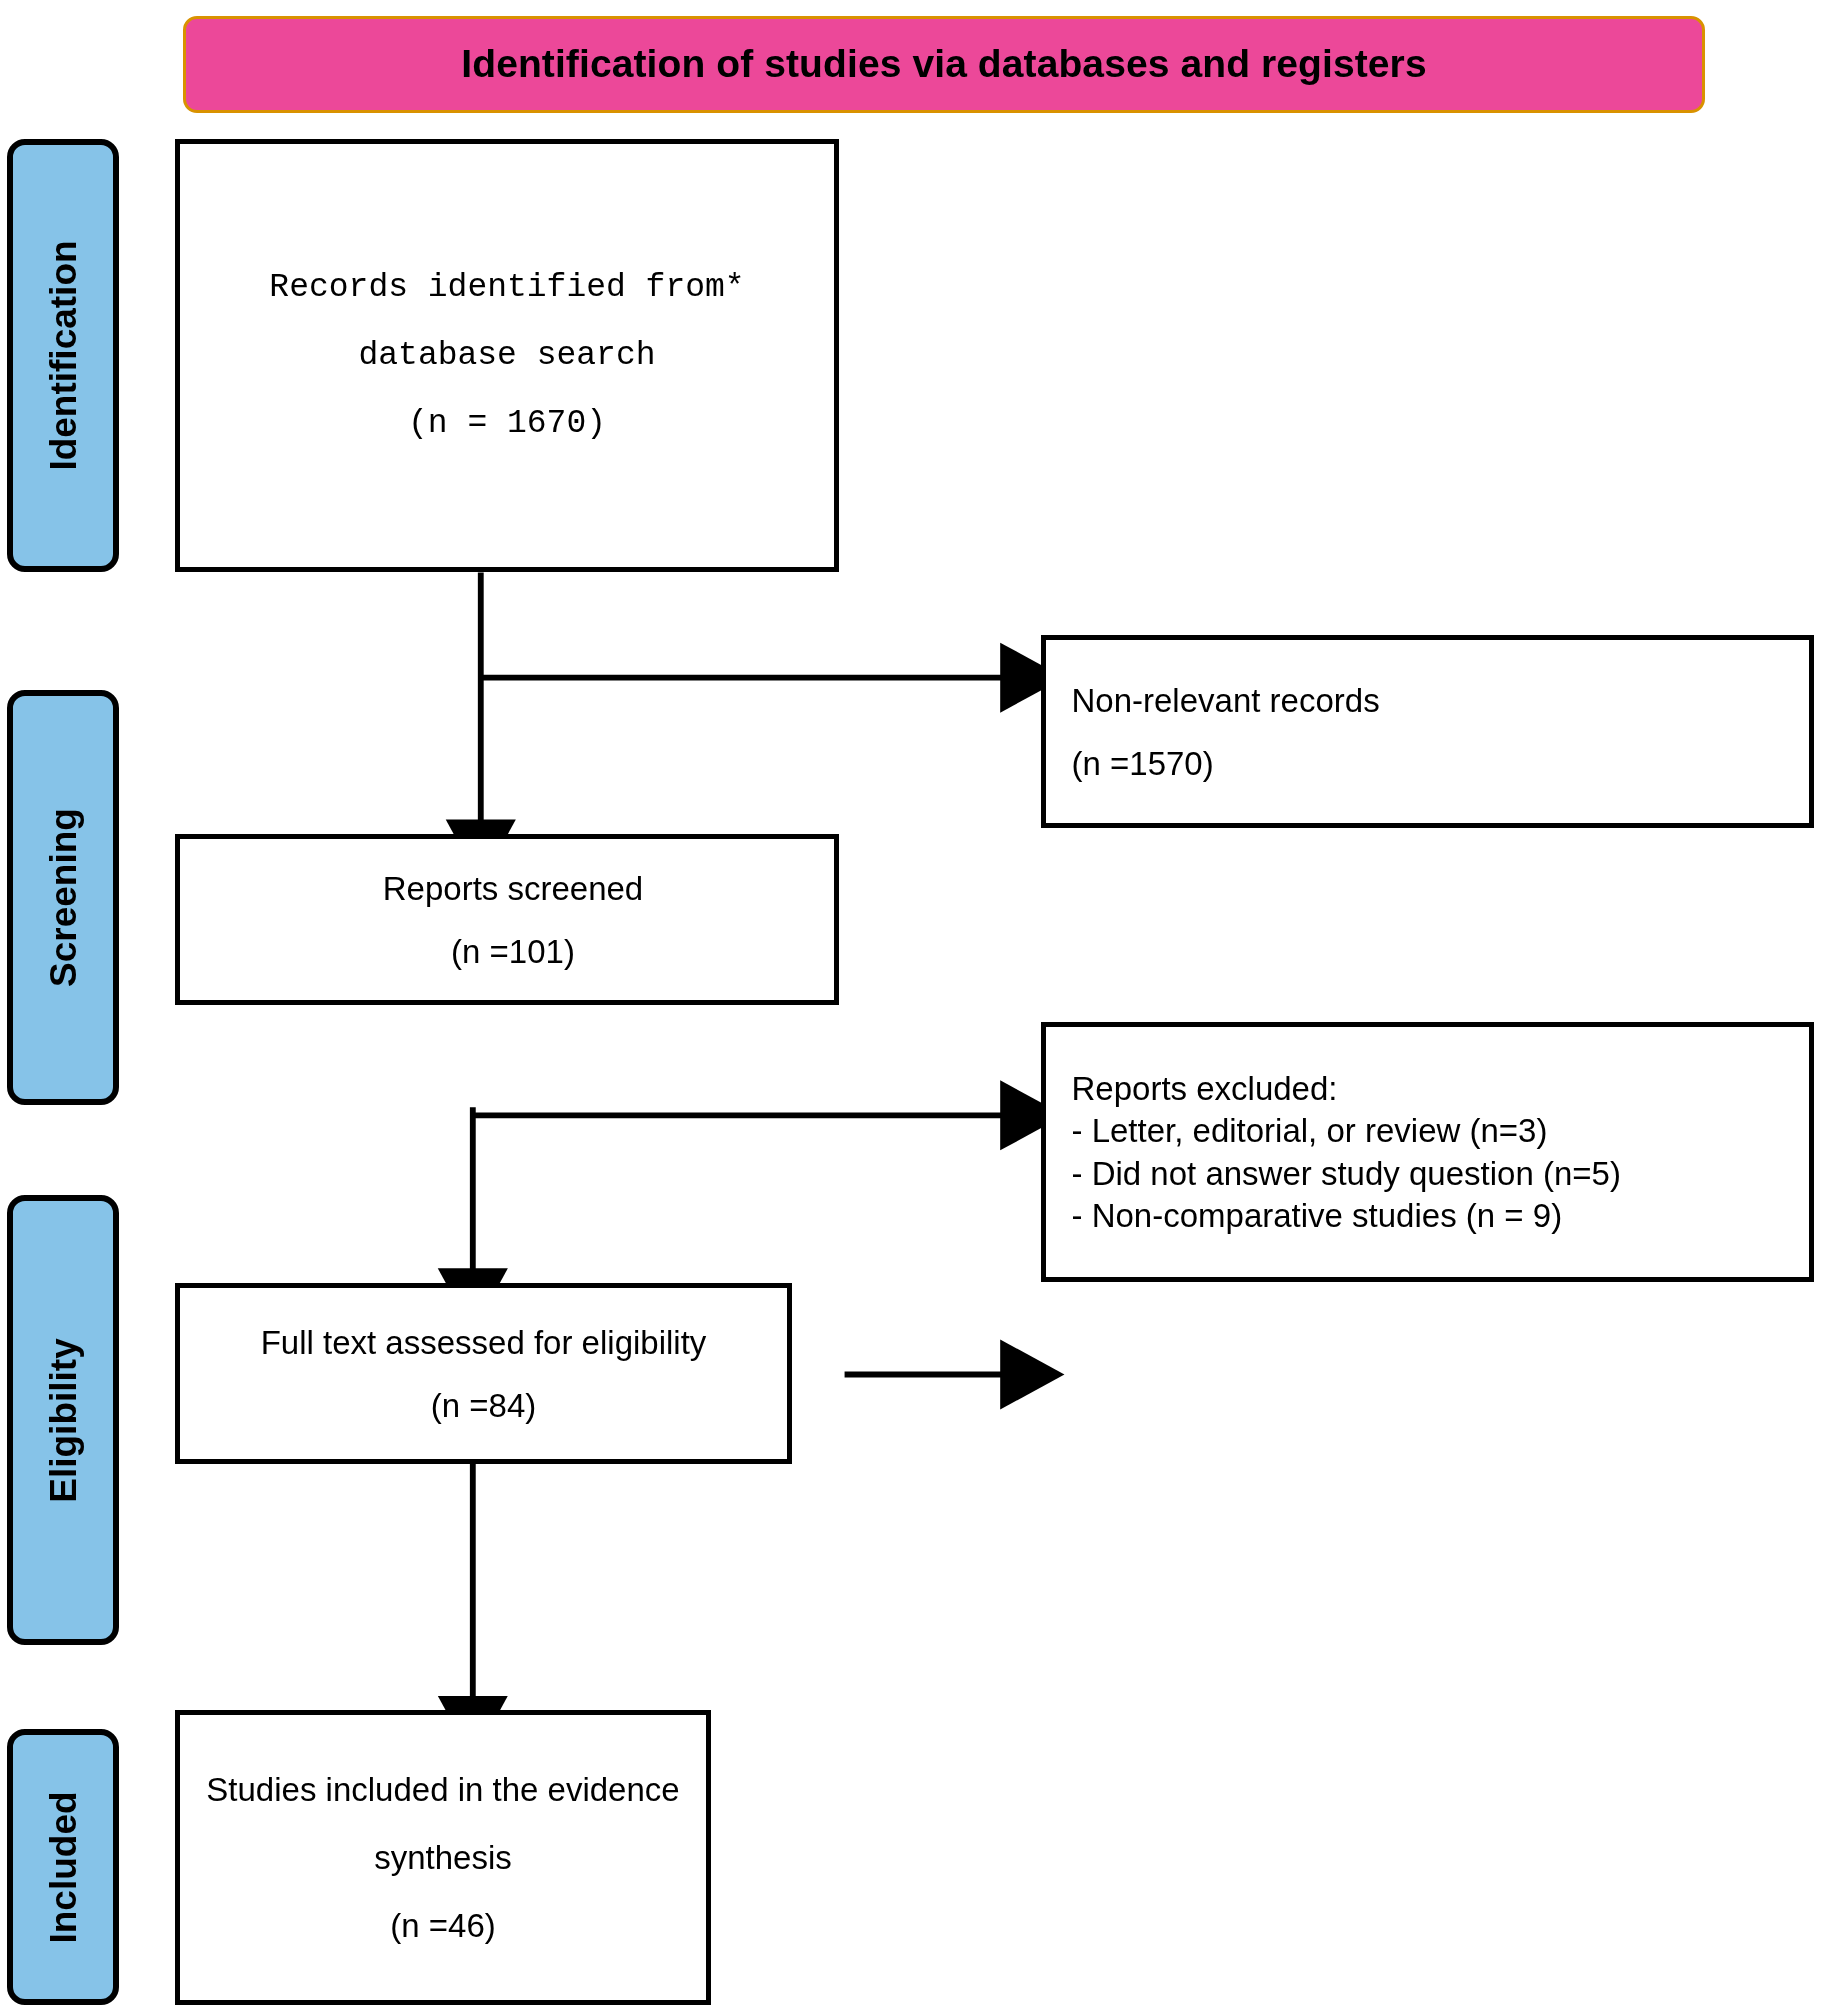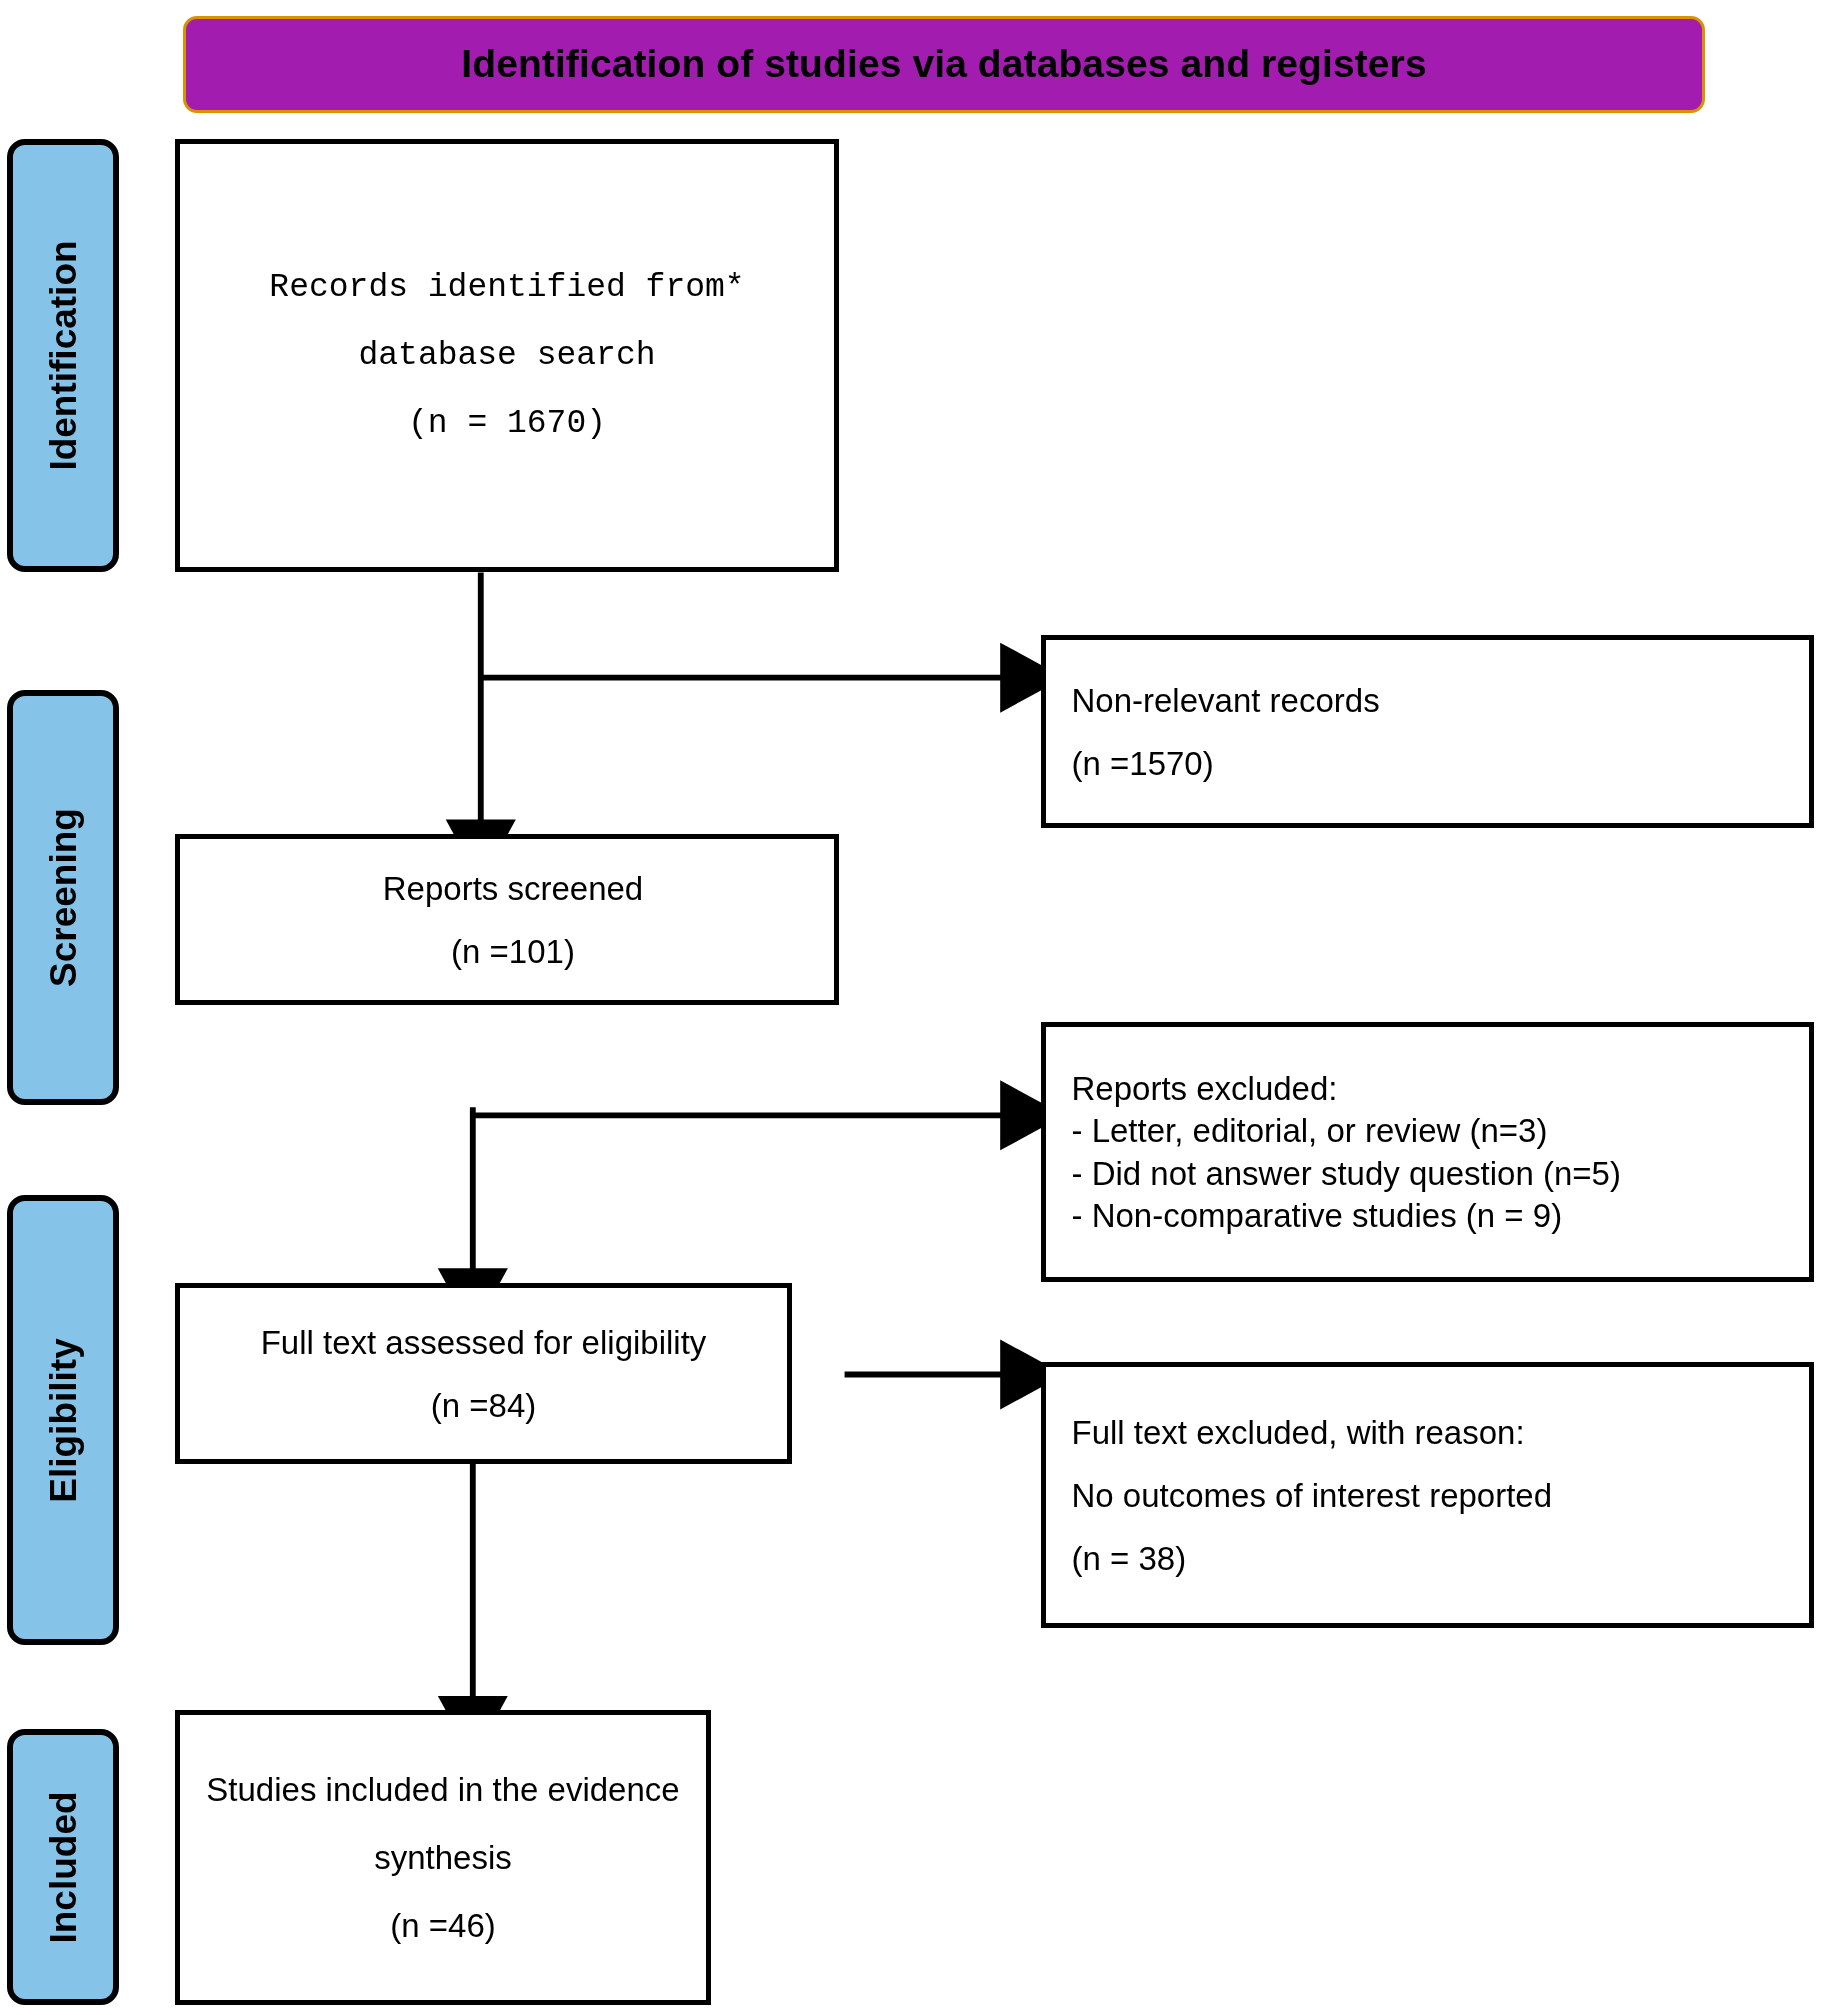--- a/index.html
+++ b/index.html
@@ -17,21 +17,21 @@
     overflow: hidden;
   }
 
   
   .banner {
     position: absolute;
     left: 183px;
     top: 16px;
     width: 1522px;
     height: 97px;
-    background: #a21caf;
+    background: #ec4899;
     border: 3.7px solid #D99200;
     border-radius: 14px;
     box-sizing: border-box;
     display: flex;
     align-items: center;
     justify-content: center;
   }
   .banner-text {
     font-size: 39px;
     font-weight: bold;
@@ -165,25 +165,20 @@
     <div class="box-line">- Letter, editorial, or review (n=3)</div>
     <div class="box-line">- Did not answer study question (n=5)</div>
     <div class="box-line">- Non-comparative studies (n = 9)</div>
   </div>
 
   <div class="box center sp-mid" style="left:175px; top:1283px; width:617px; height:181px;">
     <div class="box-line">Full text assessed for eligibility</div>
     <div class="box-line">(n =84)</div>
   </div>
 
-  <div class="box left sp-mid pad-left" style="left:1041px; top:1317px; width:773px; height:266px;">
-    <div class="box-line">Full text excluded, with reason:</div>
-    <div class="box-line">No outcomes of interest reported</div>
-    <div class="box-line">(n = 38)</div>
-  </div>
 
   <div class="box center sp-wide" style="left:175px; top:1710px; width:536px; height:295px;">
     <div class="box-line">Studies included in the evidence</div>
     <div class="box-line">synthesis</div>
     <div class="box-line">(n =46)</div>
   </div>
 
 </div>
 
 

